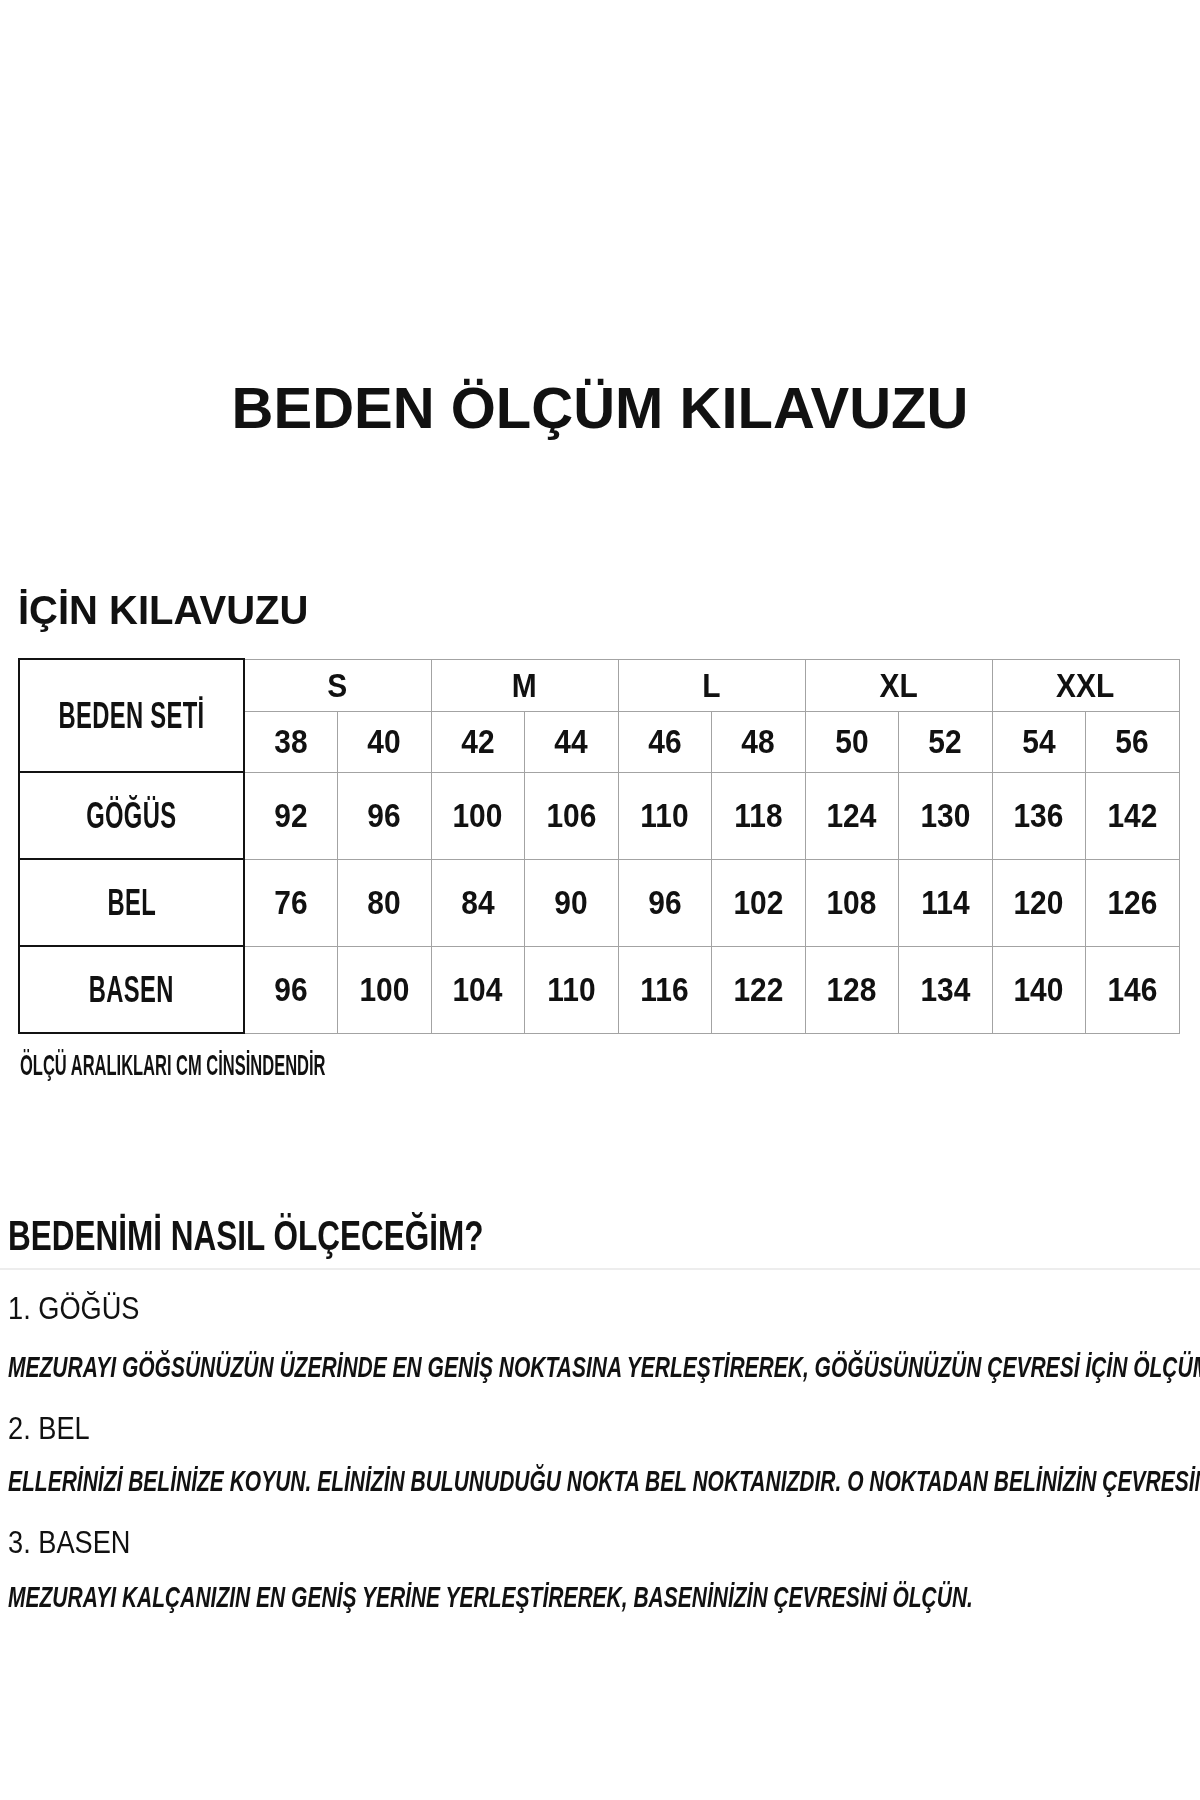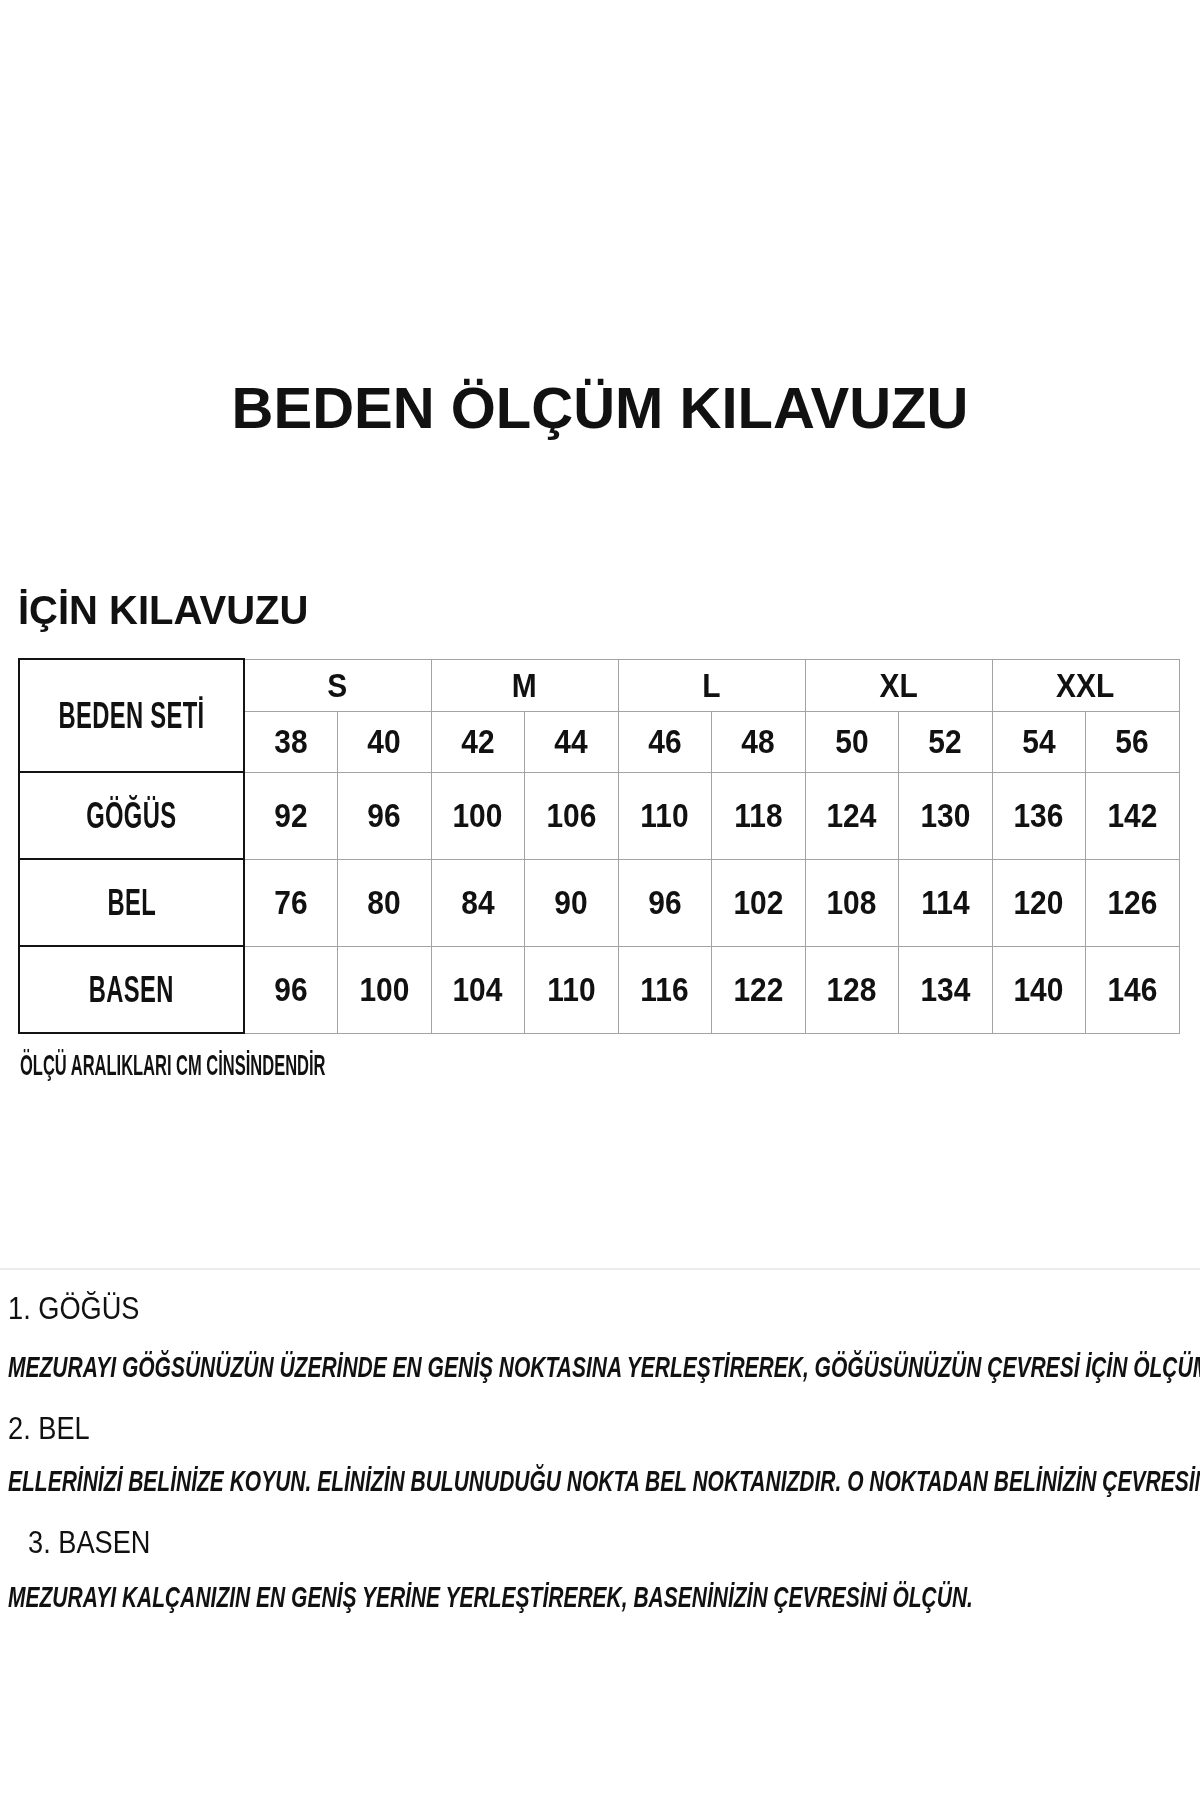--- a/index.html
+++ b/index.html
@@ -93,21 +93,21 @@
     font-size:30px; font-weight:600; font-style:italic;
     white-space:nowrap;
   }
   .squeeze-step  { display:inline-block; transform:scaleX(0.85); transform-origin:left center; }
   .squeeze-text  { display:inline-block; transform:scaleX(0.70); transform-origin:left center; }
 
   .t1 { top:1290px; }
   .x1 { top:1350px; }
   .t2 { top:1410px; }
   .x2 { top:1464px; }
-  .t3 { top:1524px;margin-left:20px; }
+  .t3 { top:1524px; }
   .x3 { top:1580px; }
 </style>
 </head>
 <body>
 
 <div class="canvas">
 
   <div class="main-title">BEDEN ÖLÇÜM KILAVUZU</div>
 
   <div class="guide-heading">İÇİN KILAVUZU</div>
@@ -190,20 +190,23 @@
         <td><span class="cell-num">146</span></td>
       </tr>
     </tbody>
       </table>
   </div>
 
   <div class="size-note">
     <span class="squeeze-note">ÖLÇÜ ARALIKLARI CM CİNSİNDENDİR</span>
   </div>
 
+  <div class="howto-heading">
+    <span class="squeeze">BEDENİMİ NASIL ÖLÇECEĞİM?</span>
+  </div>
 
   <div class="section-divider"></div>
 
   <div class="step-title t1">
     <span class="squeeze-step">1. GÖĞÜS</span>
   </div>
   <div class="step-text x1">
     <span class="squeeze-text">MEZURAYI GÖĞSÜNÜZÜN ÜZERİNDE EN GENİŞ NOKTASINA YERLEŞTİREREK, GÖĞÜSÜNÜZÜN ÇEVRESİ İÇİN ÖLÇÜM YAPIN.</span>
   </div>
 

